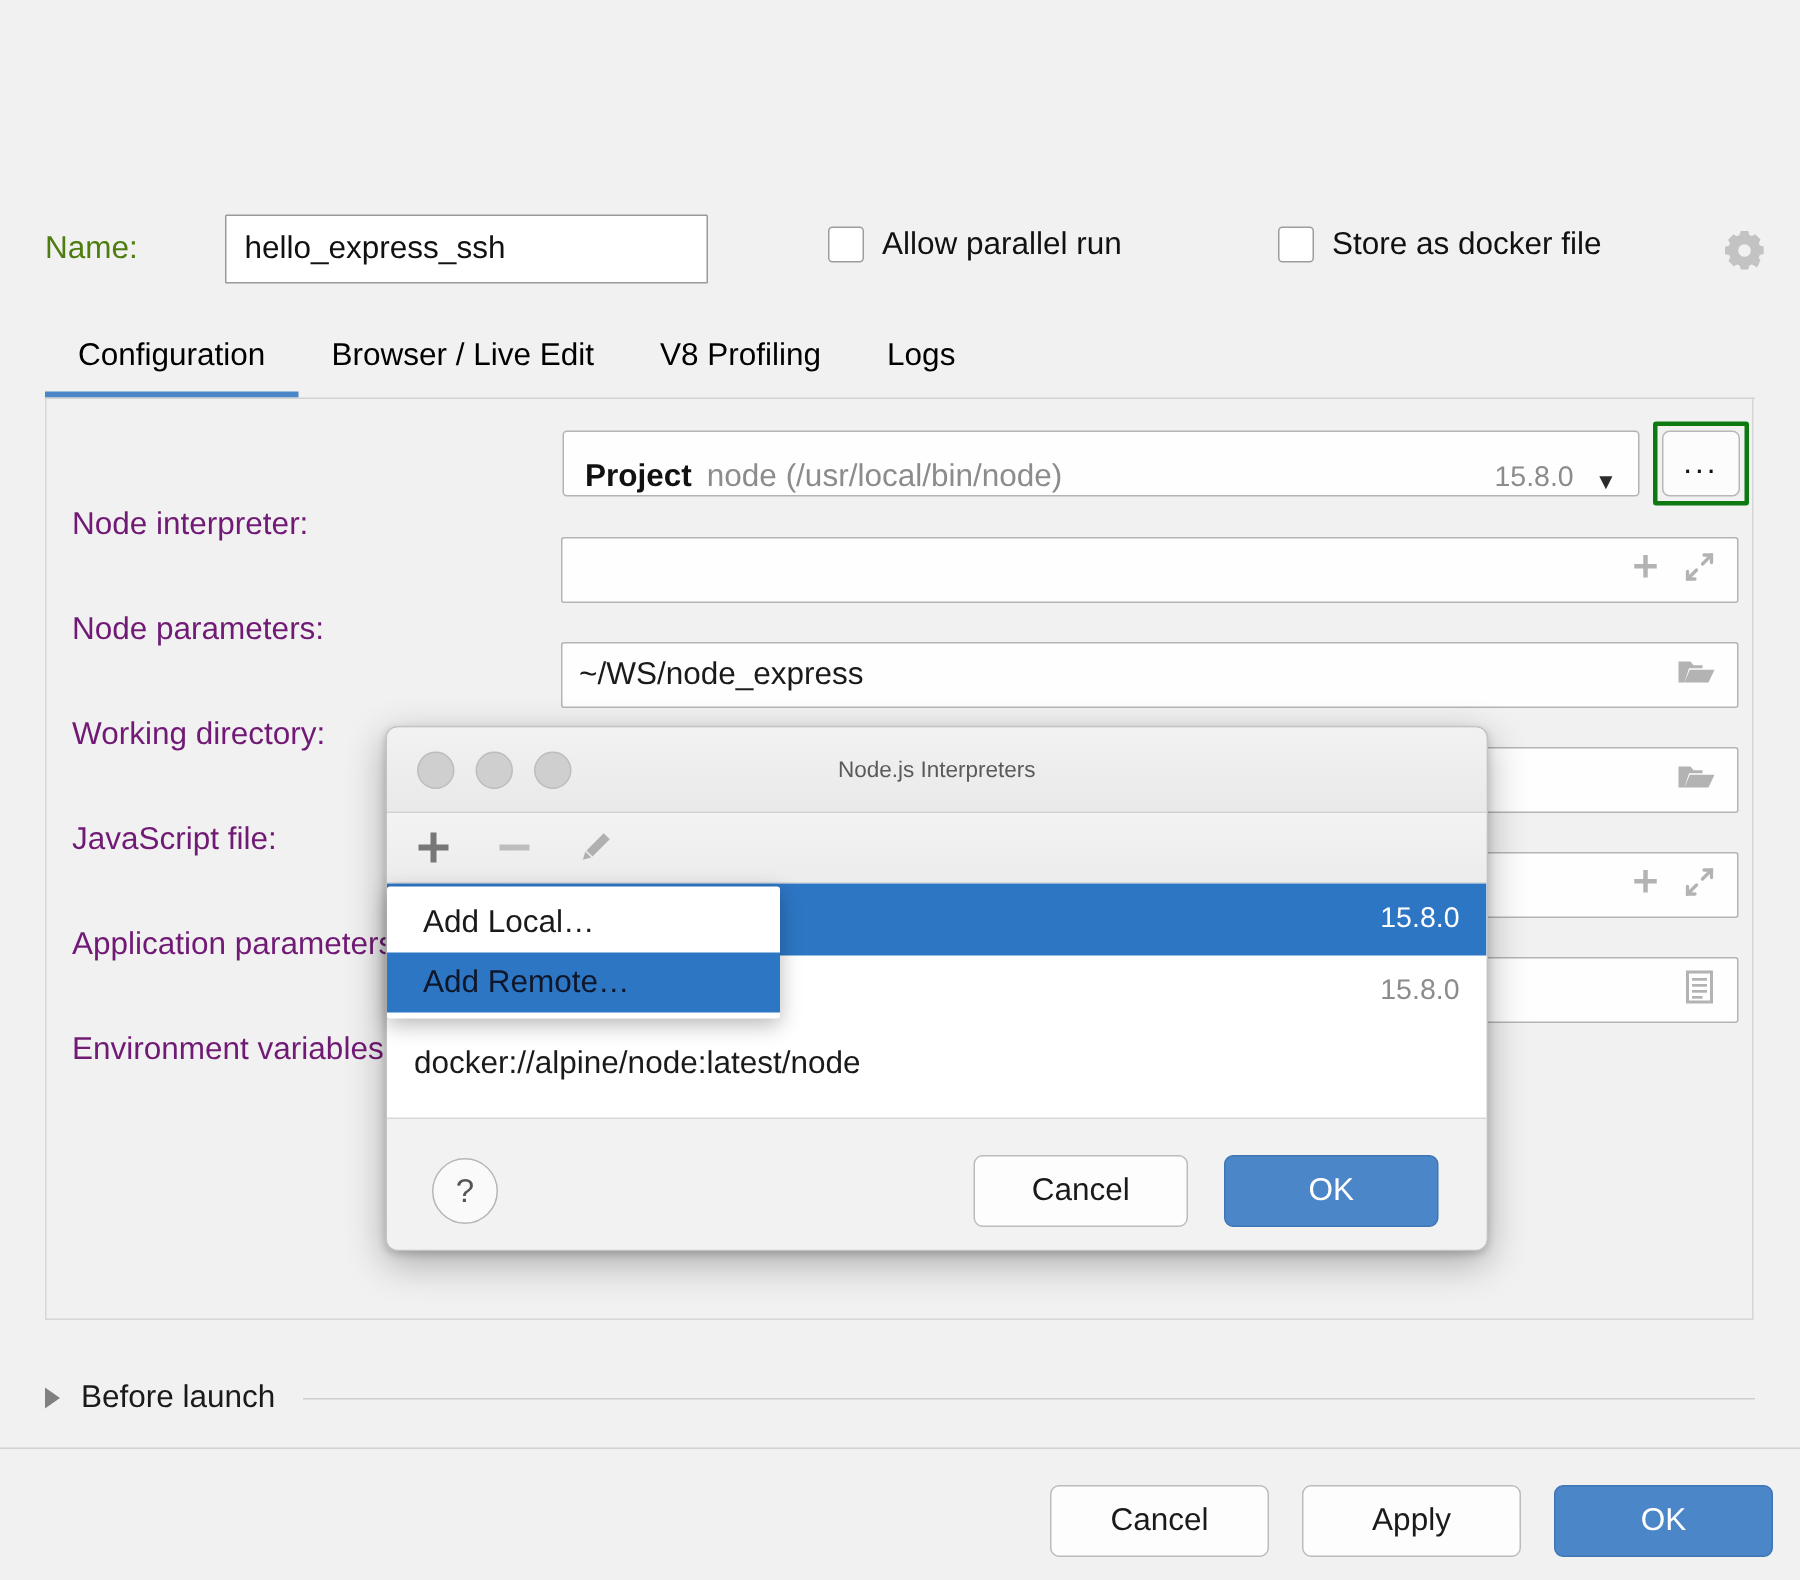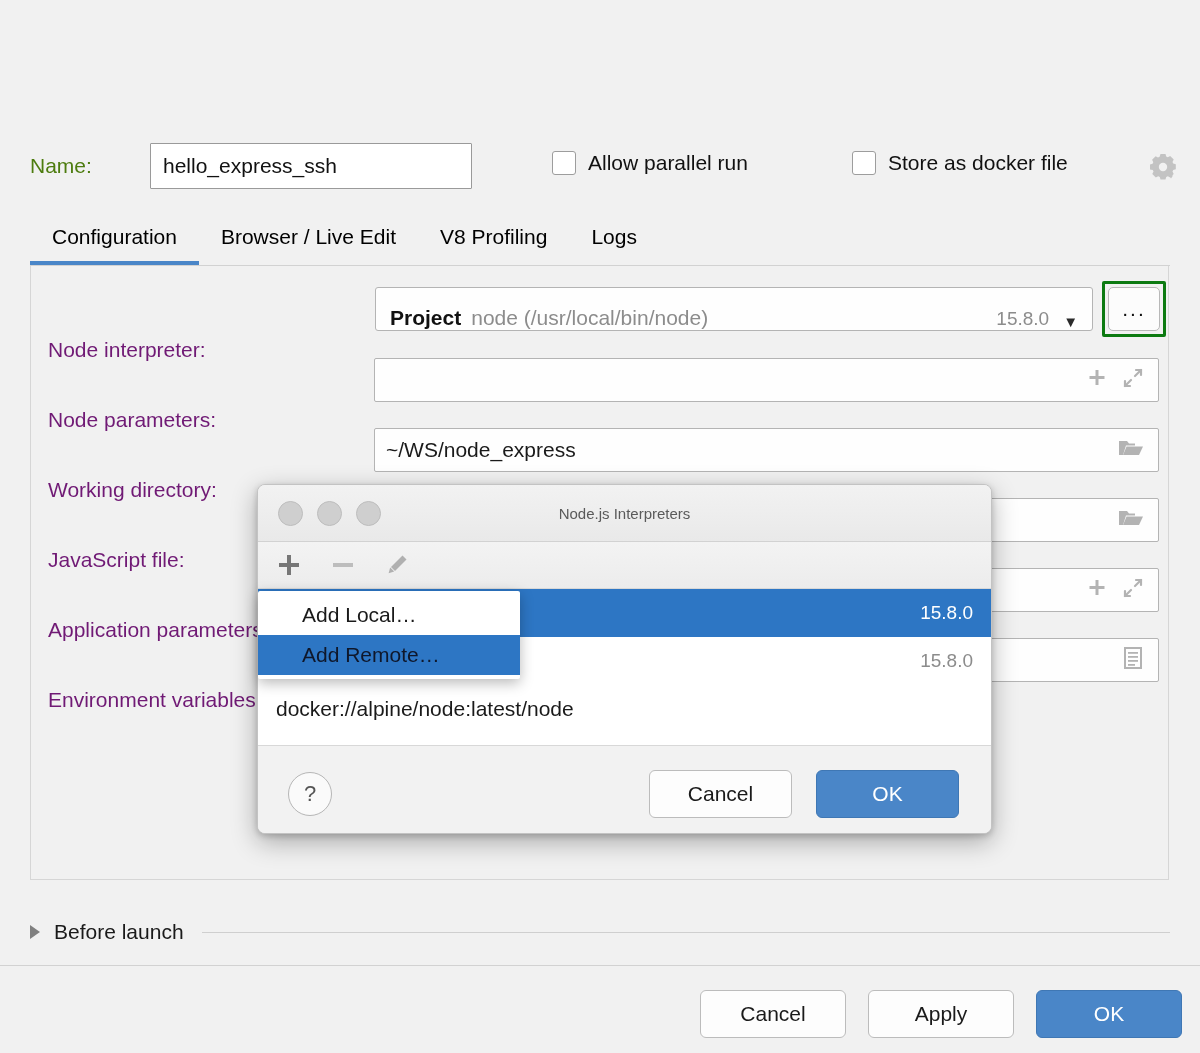--- a/index.html
+++ b/index.html
@@ -269,21 +269,21 @@
     width: 262px;
     background: #ffffff;
     box-shadow: 0 4px 14px rgba(0,0,0,.28);
     border-radius: 2px;
     padding: 4px 0 4px 0;
     z-index: 50;
   }
   .popup-item {
     height: 40px;
     display: flex; align-items: center;
-    padding-left: 44px;
+    padding-left: 24px;
     font-size: 21px;
     color: #1a1a1a;
     white-space: nowrap;
   }
   .popup-item.highlighted { background: #2d76c4; color: #0f172a; }
 
   .svg-gray { fill: #b3b3b3; }
 </style>
 </head>
 <body>

